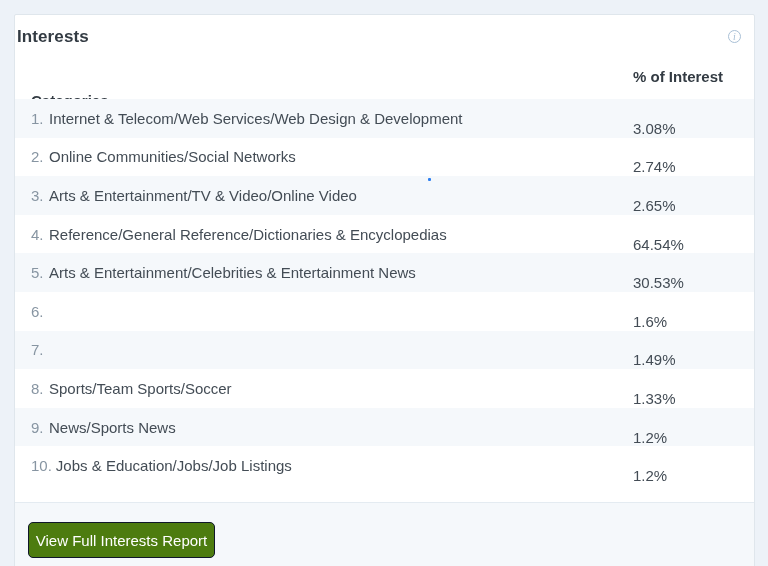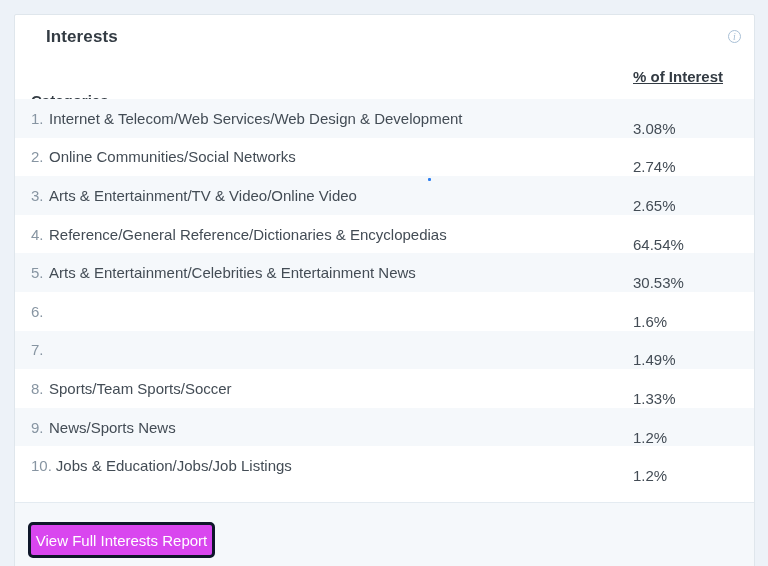--- a/index.html
+++ b/index.html
@@ -9,39 +9,39 @@
     font-family:"Liberation Sans","DejaVu Sans",sans-serif;
   }
   .card {
     position:absolute; left:14px; top:14px;
     width:741px; height:600px;
     background:#ffffff;
     border:1px solid #dfe6ec;
     border-radius:2px;
   }
   .panel-title {
-    position:absolute; left:31px; top:12px;
+    position:absolute; left:2px; top:12px;
     font-size:17px; font-weight:bold; color:#333b43;
     letter-spacing:.1px;
   }
   .info-icon {
     position:absolute; right:13px; top:15px;
     width:13px; height:13px;
     border:1px solid #a9c0d6; border-radius:50%;
     color:#a9c0d6;
     font-family:"Liberation Serif","DejaVu Serif",serif;
     font-style:italic; font-size:10px; line-height:11px;
     text-align:center; cursor:pointer;
   }
   .col-head {
     position:absolute; top:53px;
     font-size:15px; font-weight:bold; color:#333b43;
   }
   .col-head.cat { left:16px;margin-top:24px; }
-  .col-head.pct { left:618px;text-decoration:underline; }
+  .col-head.pct { left:618px; }
   .rows { position:absolute; left:0; top:84px; width:100%; }
   .row {
     position:relative;
     display:flex; align-items:center;
     height:38.6px; padding-left:16px;
     font-size:15px; color:#434c55;
   }
   .row.alt { background:#f5f8fb; }
   .rank {
     display:inline-block; min-width:14px; margin-right:4px;
@@ -53,22 +53,22 @@
     width:3px; height:3px; background:#2d7ff0; border-radius:1px;
   }
   .card-footer {
     position:absolute; left:0; top:487px; width:100%; height:113px;
     background:#f5f8fb;
     border-top:1px solid #e4ebf1;
   }
   .report-btn {
     position:absolute; left:13px; top:19px;
     width:187px; height:36px;
-    background:#d946ef;
-    border:3px solid #0f172a;
+    background:#4d7c0f;
+    border:1px solid #0f172a;
     border-radius:5px;
     color:#ffffff; font-size:15px;
     font-family:"Liberation Sans","DejaVu Sans",sans-serif;
     cursor:pointer;
   }
 </style>
 </head>
 <body>
 
 <div class="card">

